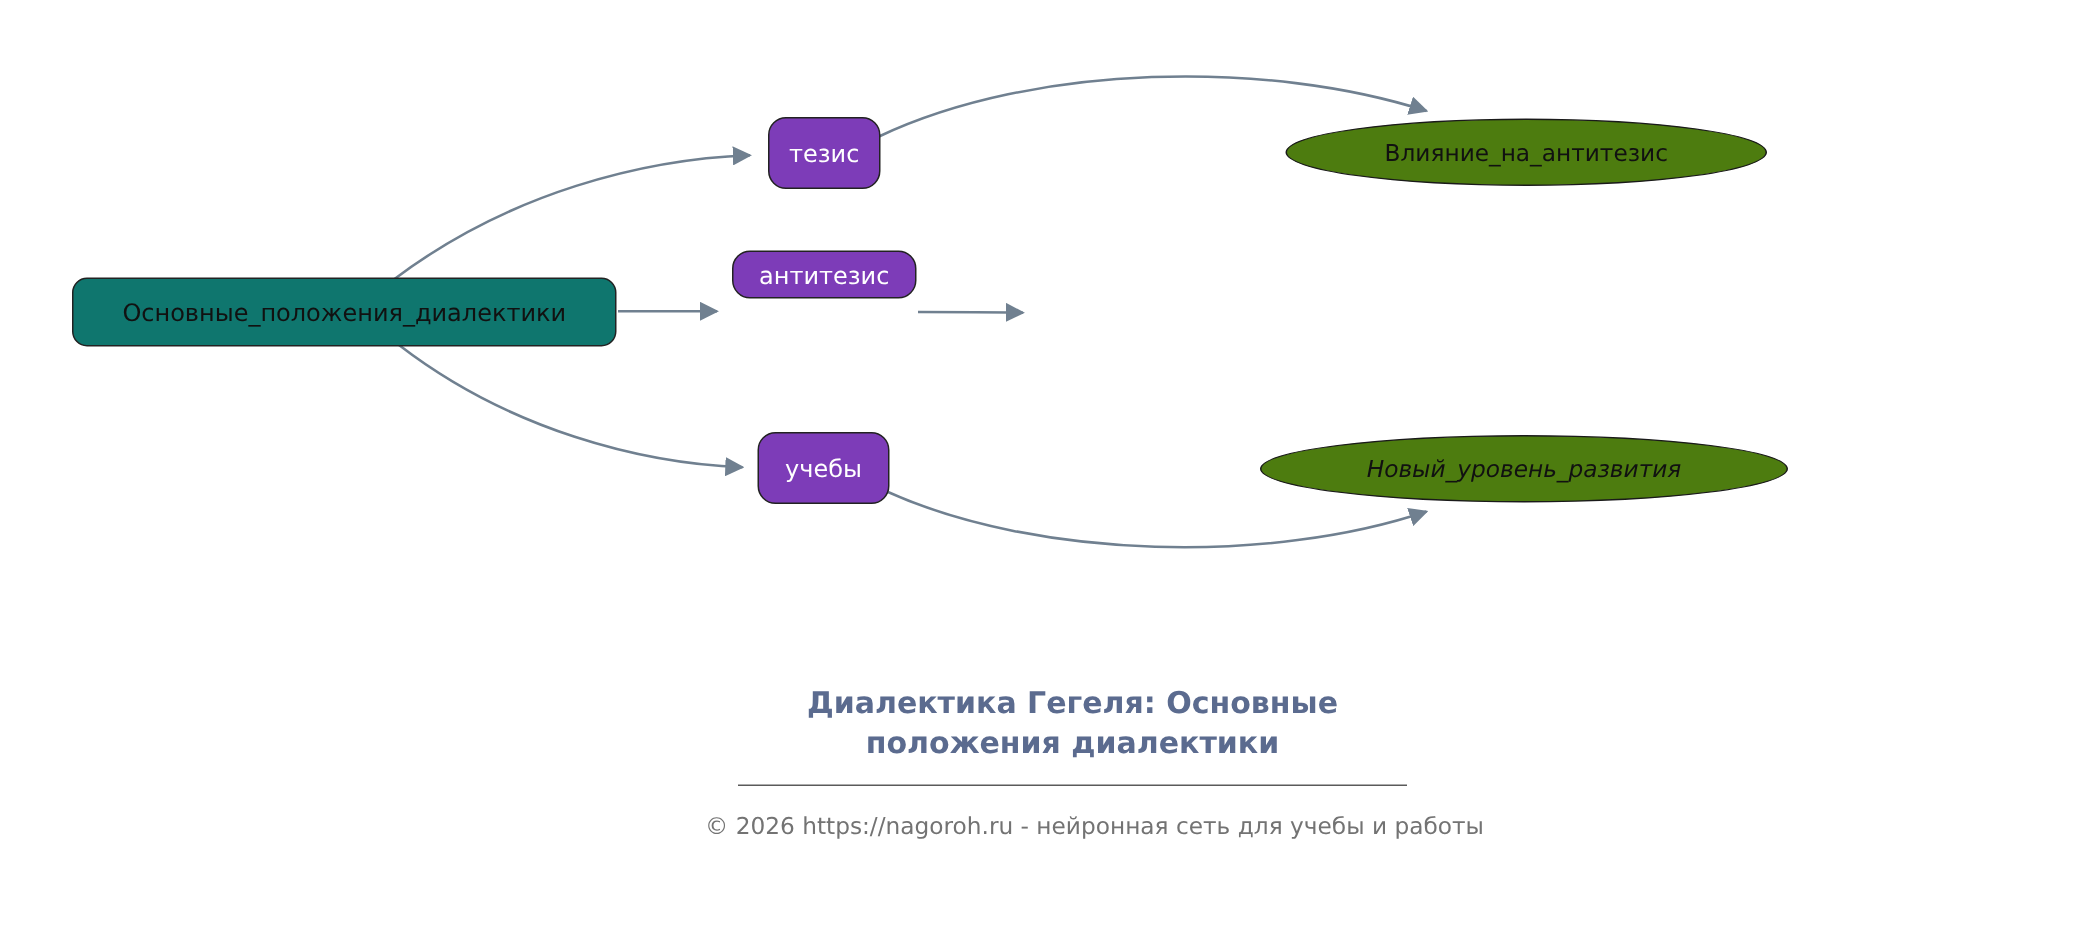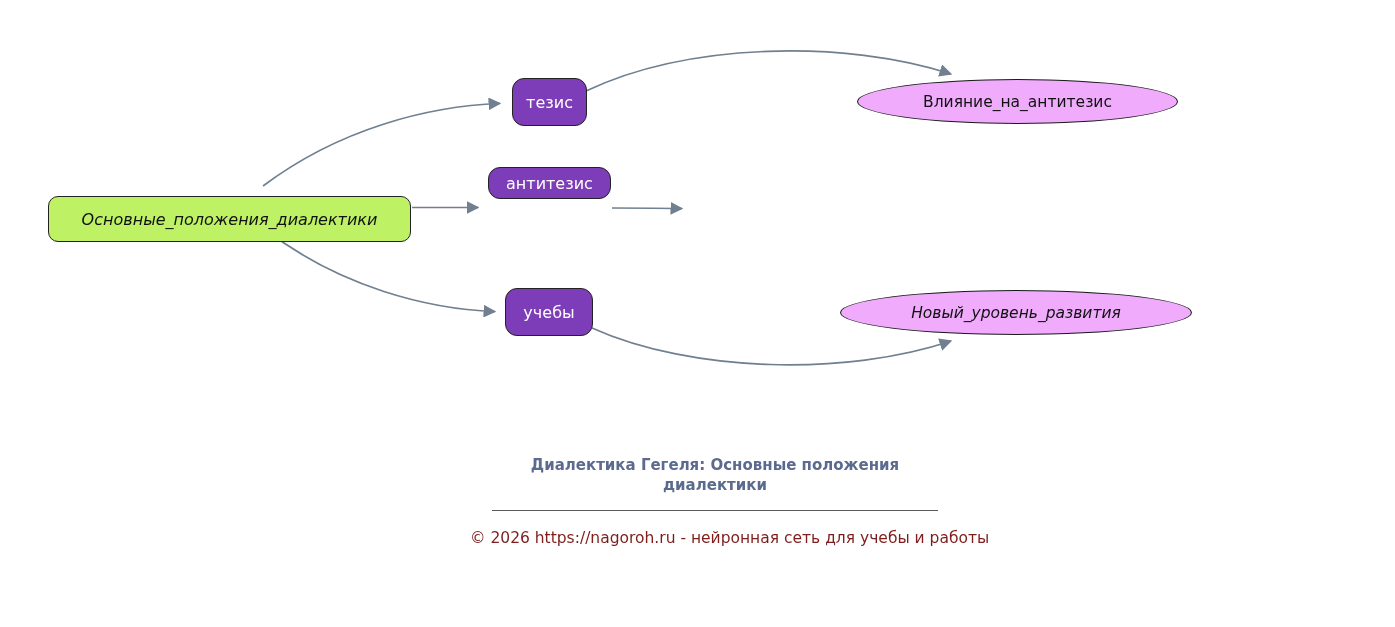--- a/index.html
+++ b/index.html
@@ -20,73 +20,72 @@
     width: 1395px; height: 627px;
   }
   .node {
     position: absolute;
     display: flex;
     align-items: center;
     justify-content: center;
     text-align: right;
   }
   .node-root {
-    left: 48px; top: 196px;
+    left: 48px; top: 185px;
     width: 363px; height: 46px;
-    background: #bef264;
+    background: #0f766e;
     border: 1.6px solid #222222;
     border-radius: 10px;
     font-size: 16px;
     color: #111111;
-    font-style: italic;
   }
   .node-stage {
     background: #7d3cb8;
     border: 1.6px solid #222222;
     border-radius: 12px;
     font-size: 16px;
     color: #ffffff;
   }
   .node-stage-thesis     { left: 512px; top: 78px;  width: 75px;  height: 48px; }
   .node-stage-antithesis { left: 488px; top: 167px; width: 123px; height: 32px; }
   .node-stage-synthesis  { left: 505px; top: 288px; width: 88px;  height: 48px; }
   .node-outcome {
-    background: #f0abfc;
+    background: #4d7c0f;
     border: 1.4px solid #1a1a1a;
     border-radius: 50%;
     font-size: 15.5px;
     color: #111111;
   }
   .node-outcome-1 { left: 857px; top: 79px;  width: 321px; height: 45px; }
   .node-outcome-2 { left: 692px; top: 186px; width: 655px; height: 45px; }
   .node-outcome-3 { left: 840px; top: 290px; width: 352px; height: 45px; font-style: italic; }
 
   .footer {
     position: absolute;
     left: 470px; top: 455px;
     width: 490px;
     text-align: center;
   }
   .footer-title {
     max-width: 390px;
     margin: 0 auto;
-    font-size: 15px;
+    font-size: 20px;
     font-weight: bold;
     line-height: 1.35;
     color: #5b6b8f;
   }
   .footer-rule {
     margin: 14px auto 0 auto;
     width: 446px;
     border-top: 1px solid #5a5a5a;
   }
   .footer-copyright {
     margin-top: 18px;
     font-size: 15.5px;
-    color: #7f1d1d;
+    color: #737373;
     white-space: nowrap;
   }
 </style>
 </head>
 <body>
 
 <div class="canvas">
 
   <svg class="edges-svg" viewBox="0 0 1395 627" xmlns="http://www.w3.org/2000/svg">
     <defs>

